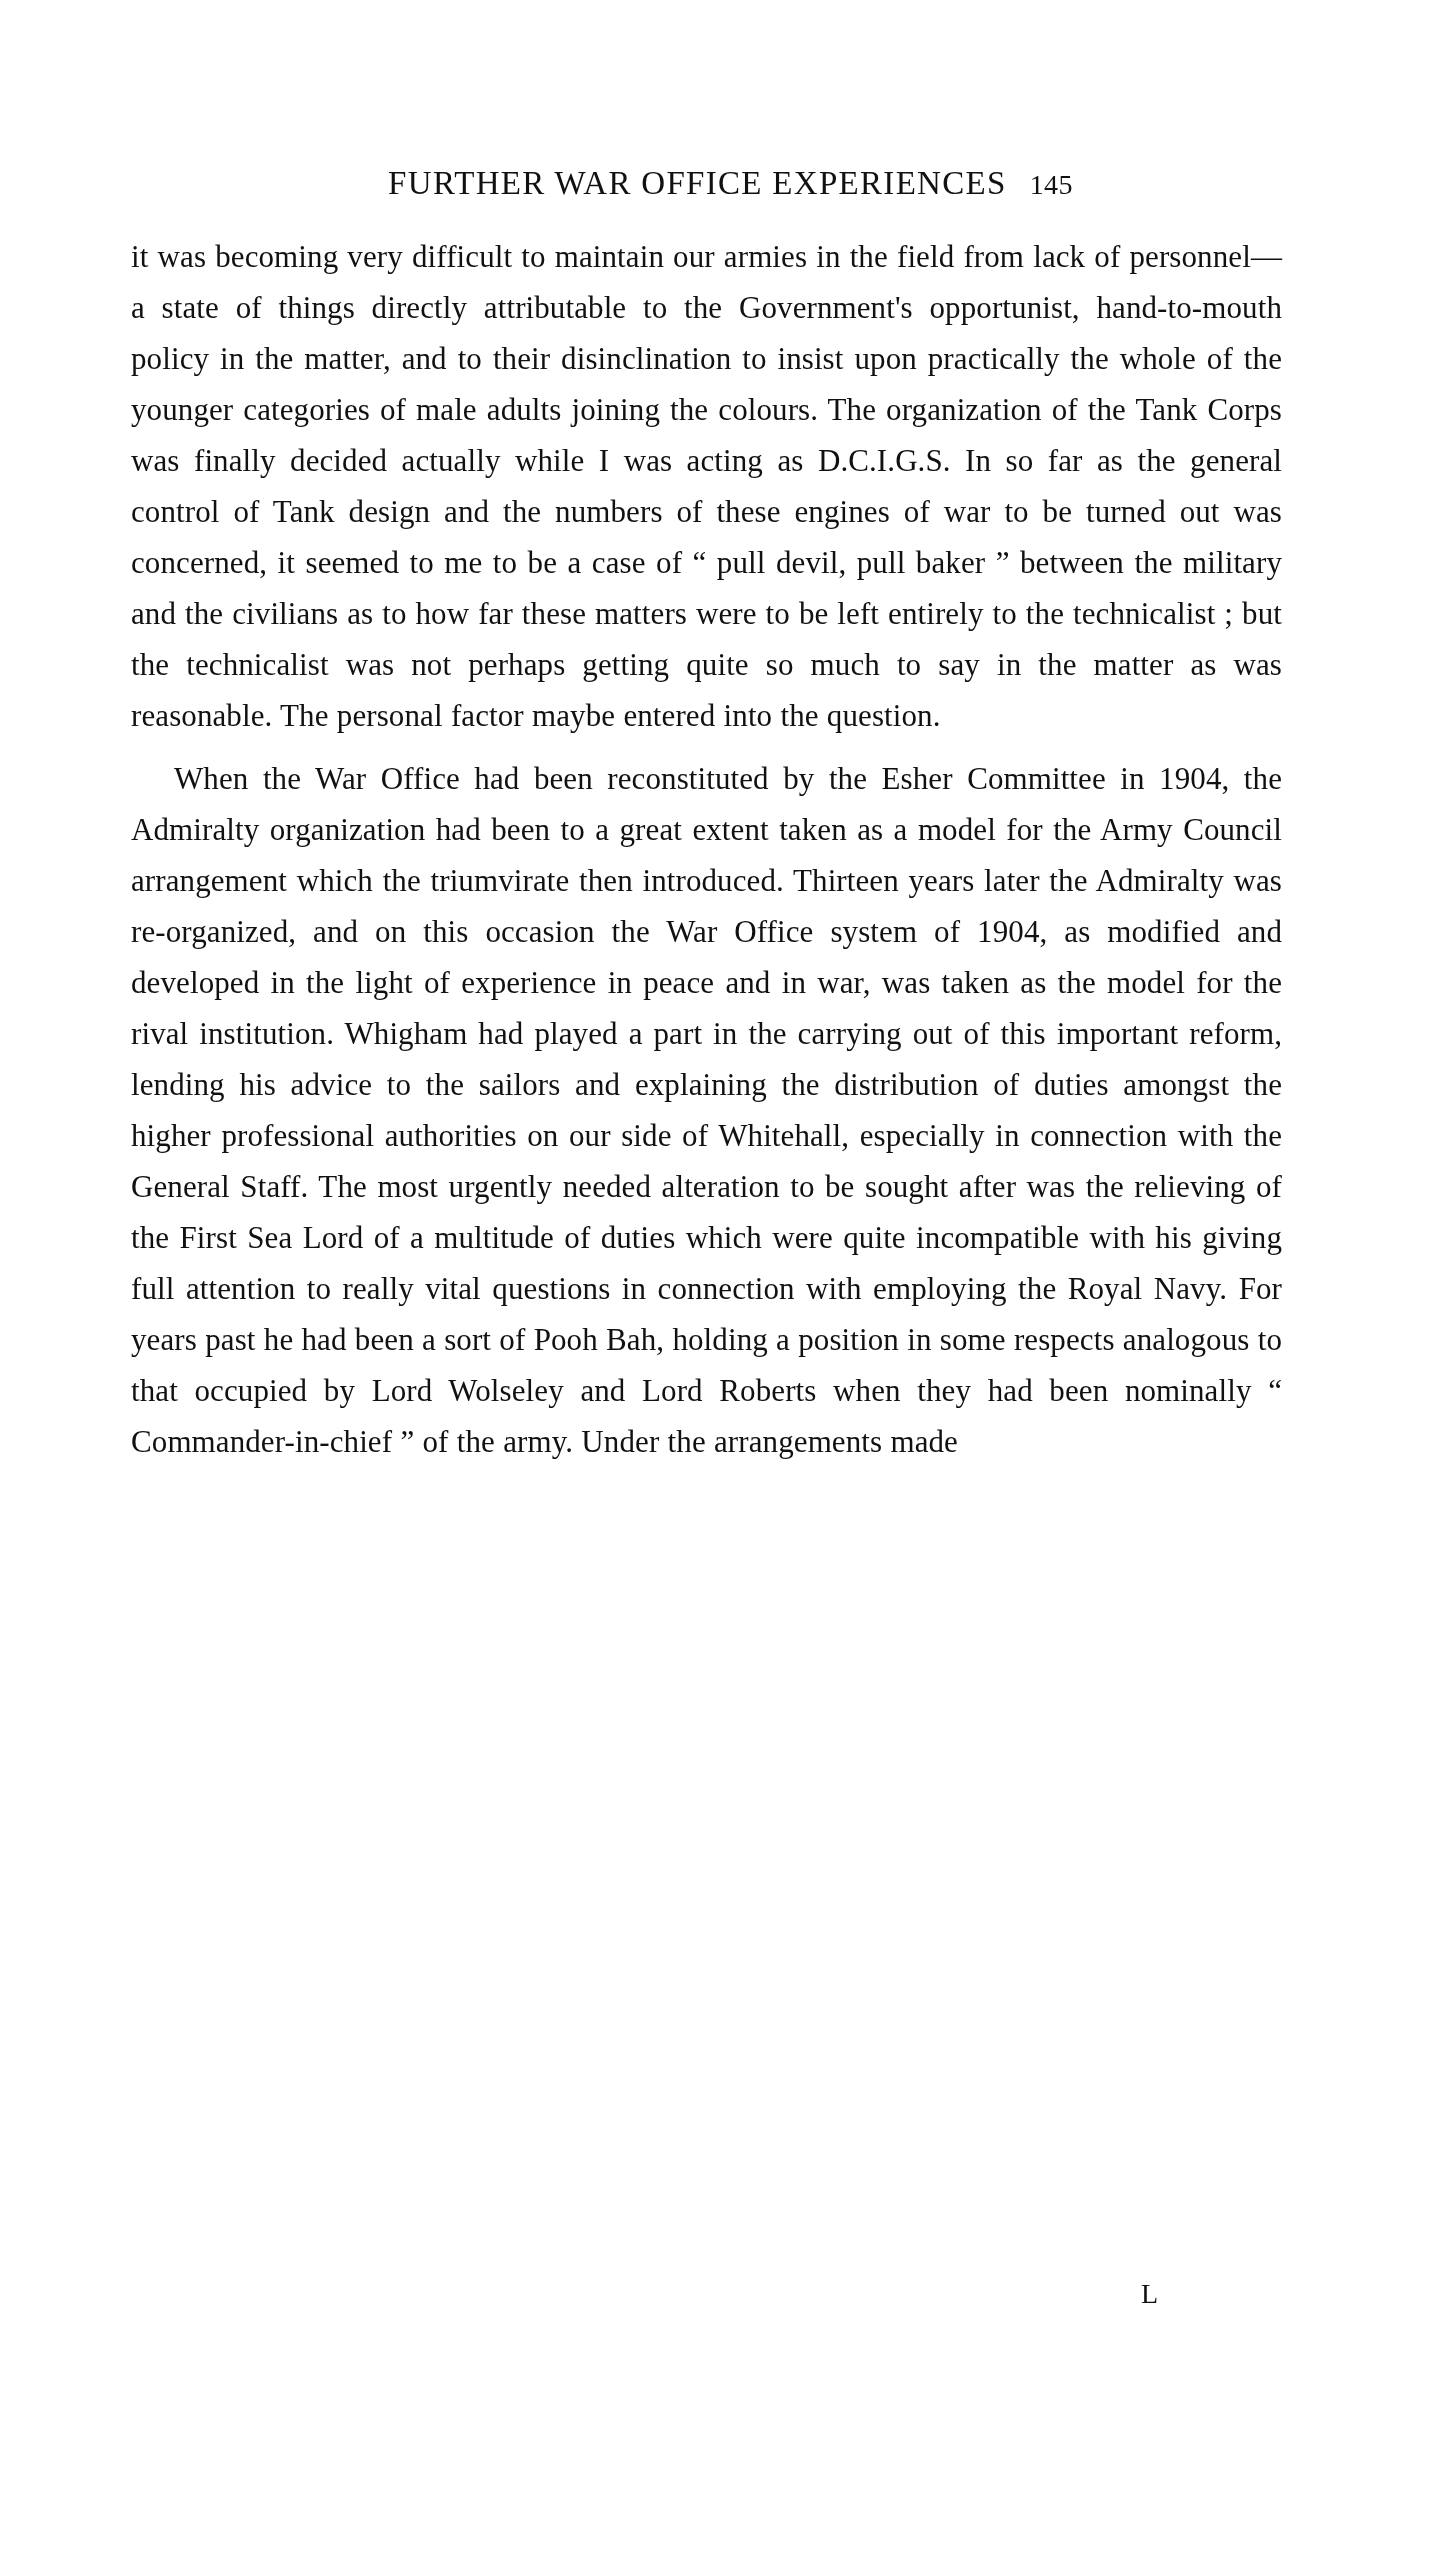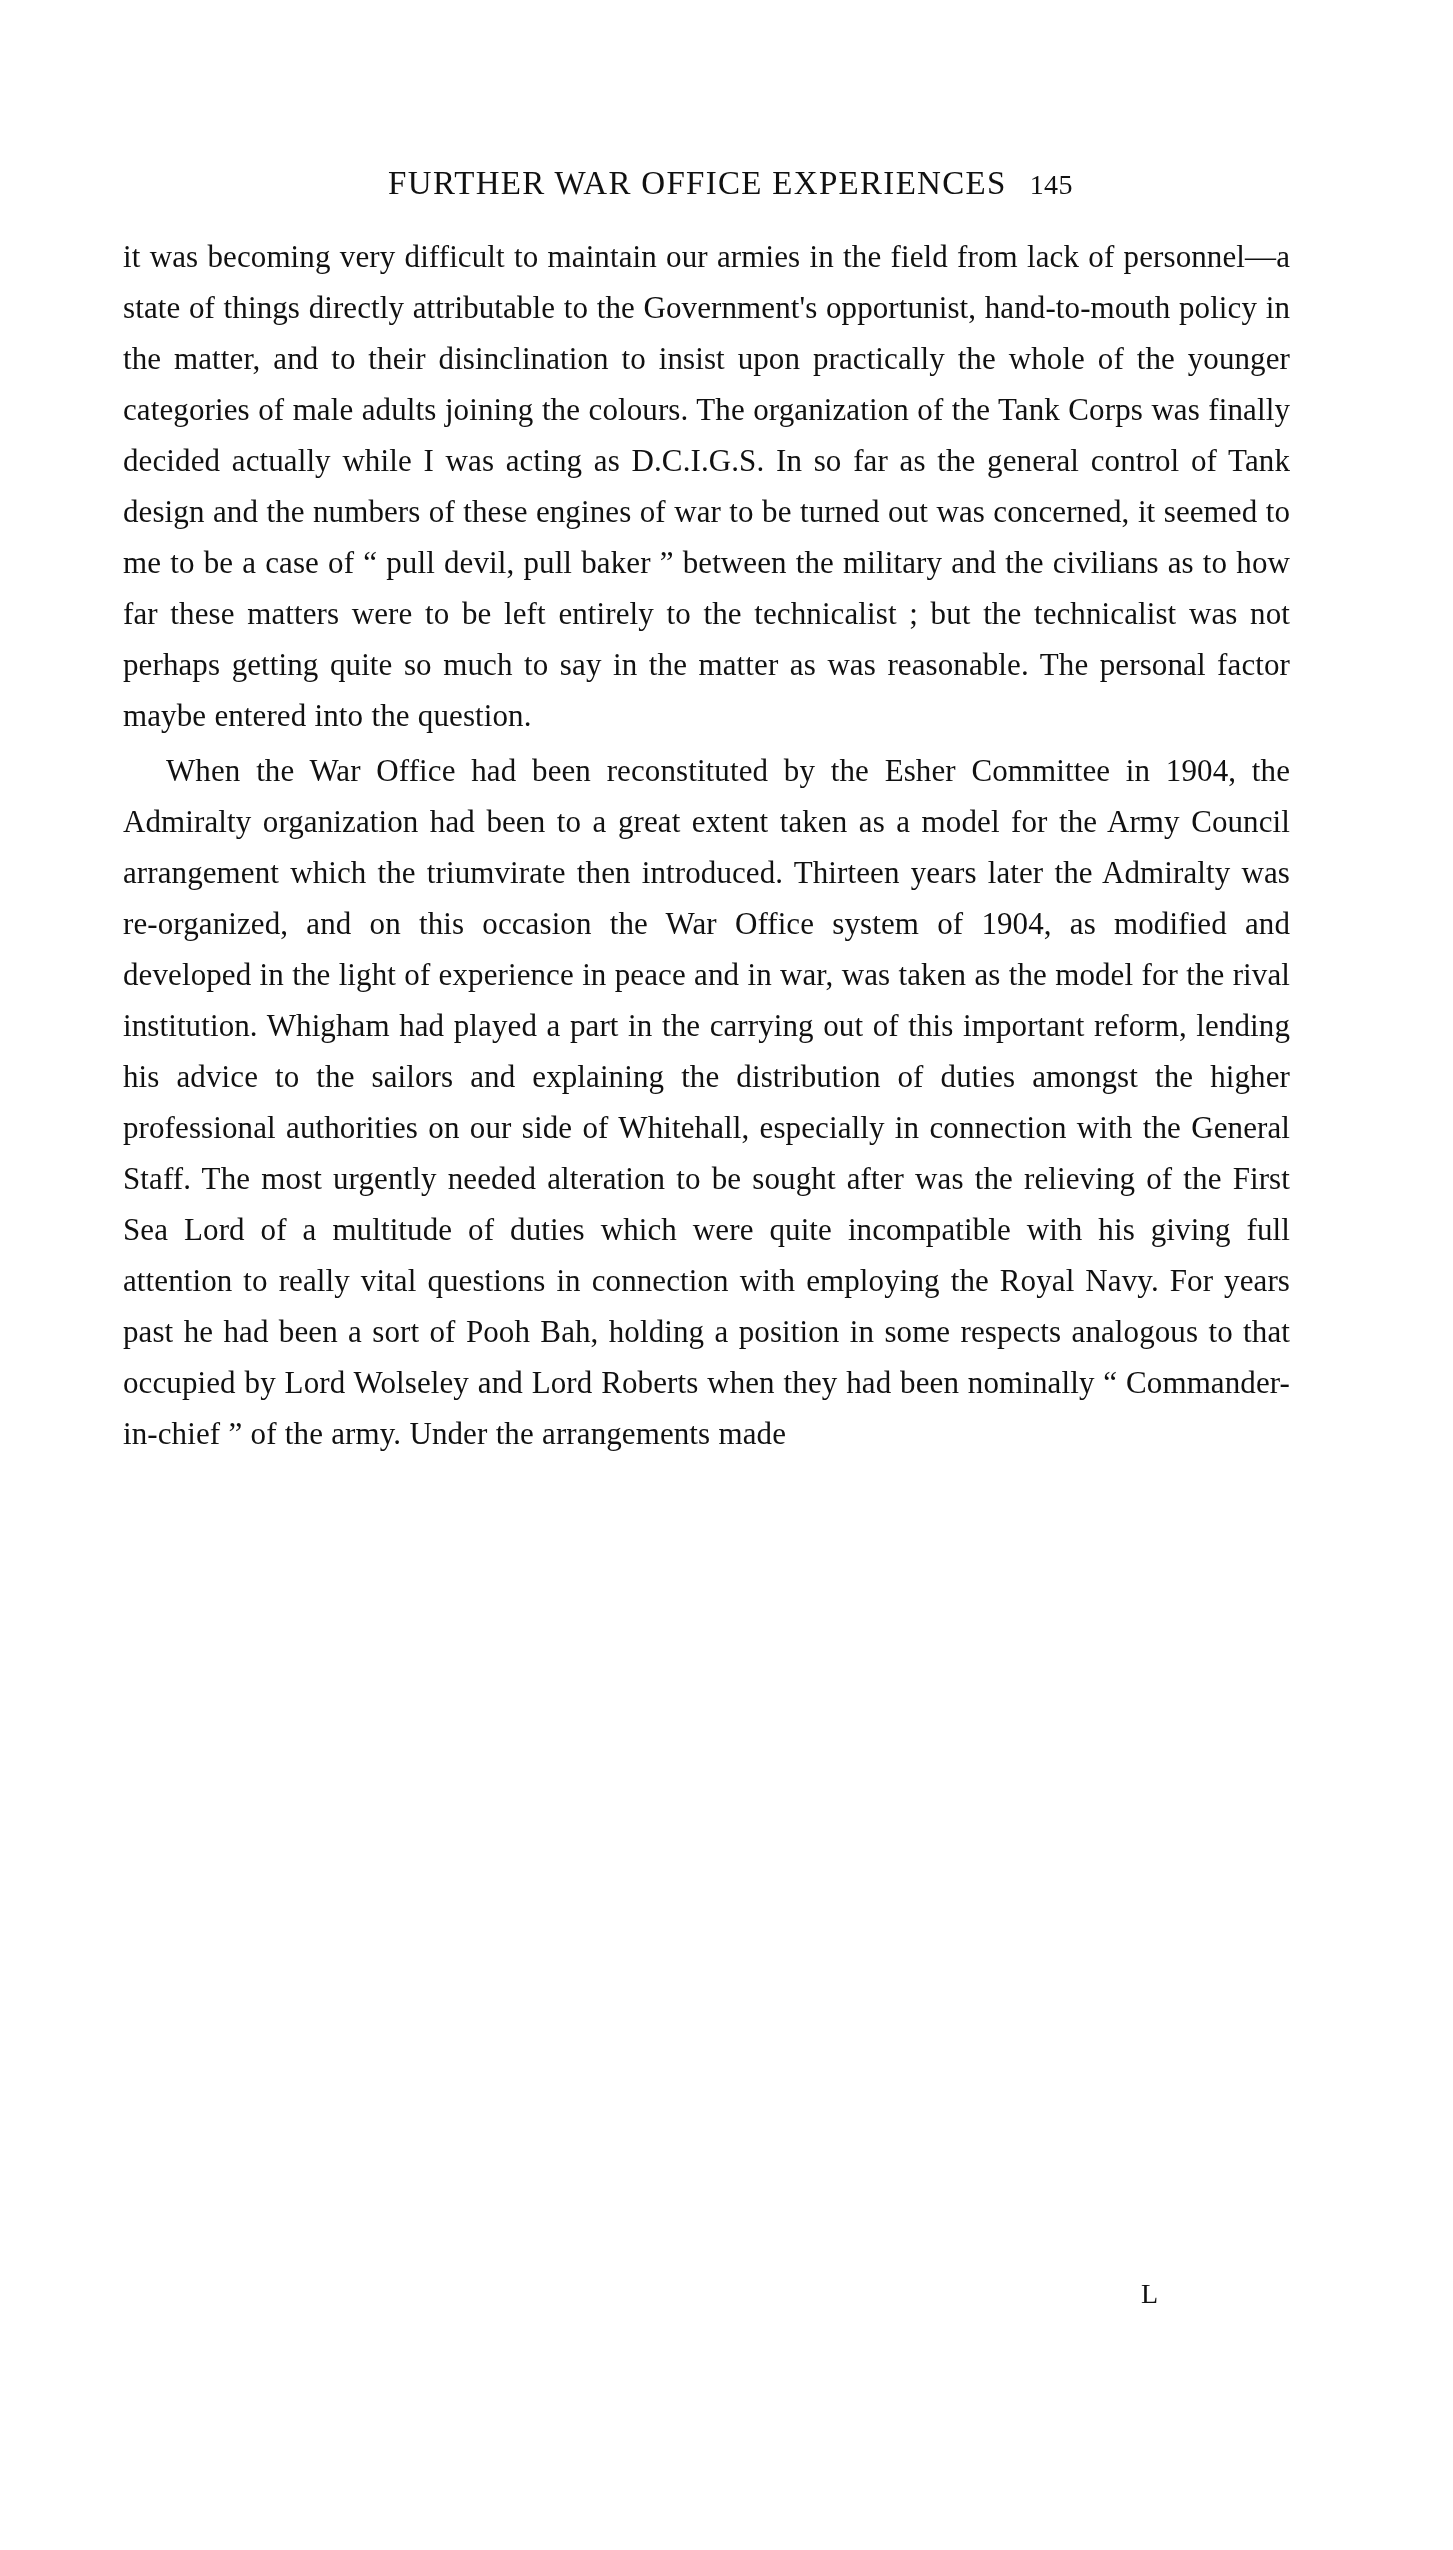--- a/index.html
+++ b/index.html
@@ -41,21 +41,21 @@
     letter-spacing: 1.3px;
     white-space: nowrap;
     font-weight: normal;
   }
   .running-head .folio {
     font-size: 28px;
     margin-left: 23px;
     letter-spacing: 0.4px;
   }
   .body-text p {
-    margin: 4px;
+    margin: 12px;
     font-size: 31px;
     line-height: 51px;
     text-align: justify;
     text-justify: inter-word;
     letter-spacing: 0.1px;
     word-spacing: 0.4px;
   }
   .body-text p.indent {
     text-indent: 43px;
   }

